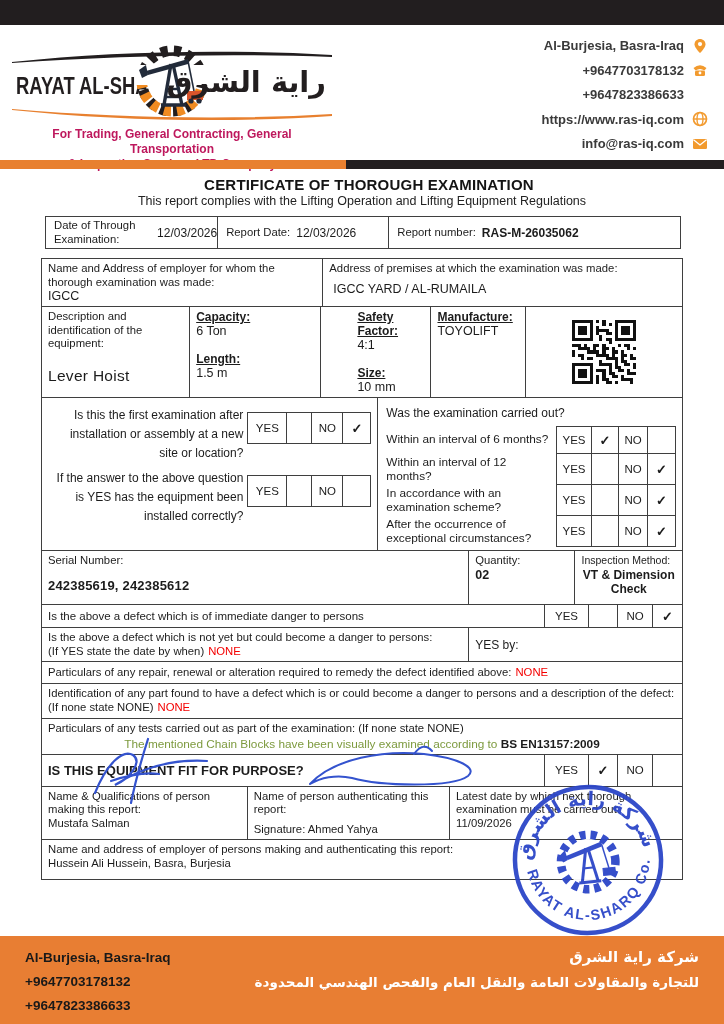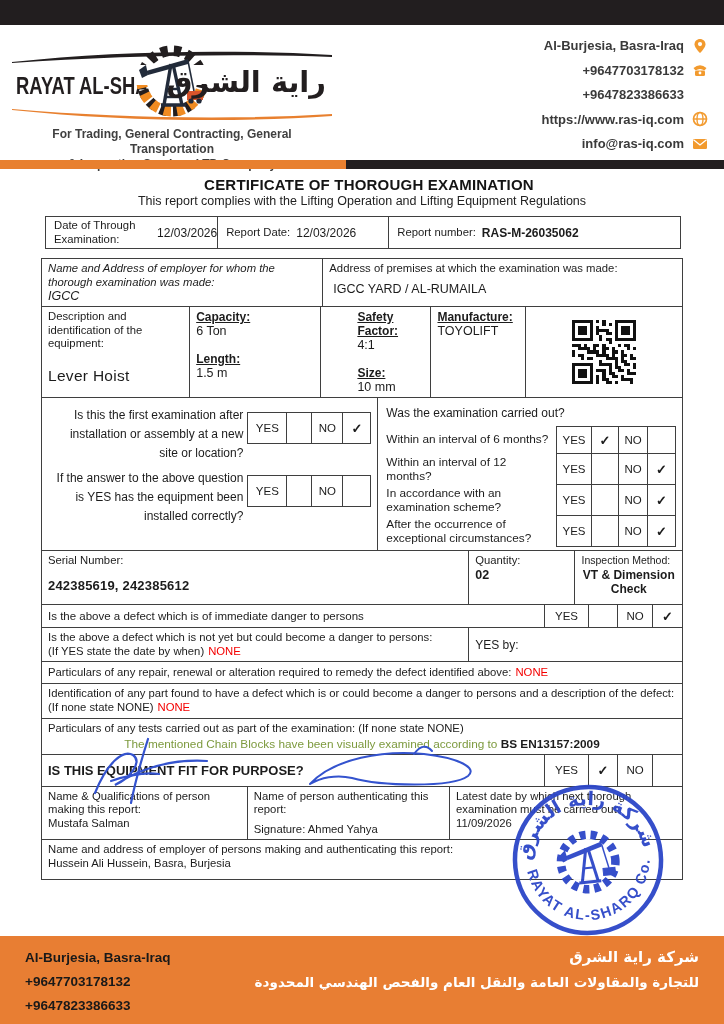--- a/index.html
+++ b/index.html
@@ -13,21 +13,21 @@
   .swoosh{position:absolute;left:0;}
   .swoosh.top{top:24px;}
   .swoosh.bot{top:84px;}
   .logo-row{position:absolute;top:20px;left:0;width:320px;height:80px;}
   .logo-en{position:absolute;left:4px;top:28px;font-size:23px;font-weight:bold;color:#221E1F;
            transform:scaleX(.80);transform-origin:left;letter-spacing:0px;white-space:nowrap;}
   .logo-ar{position:absolute;right:6px;top:20px;font-size:29px;font-weight:bold;color:#221E1F;
            font-family:"DejaVu Sans",sans-serif;direction:rtl;}
   .emblem{position:absolute;left:122px;top:-16px;}
   .tagline{position:absolute;top:102px;left:0;width:320px;text-align:center;
-           font-size:12px;font-weight:bold;color:#404040;line-height:15px;}
+           font-size:12px;font-weight:bold;color:#be185d;line-height:15px;}
   .contact{margin:12px 16px 0 0;display:flex;flex-direction:column;gap:7.5px;}
   .c-row{display:flex;justify-content:flex-end;align-items:center;gap:8px;
          font-size:13px;font-weight:bold;color:#3a3a3a;height:17px;}
   .c-ic{width:16px;height:16px;flex:0 0 16px;}
   
   .divider{position:absolute;top:160px;left:0;width:724px;height:9px;display:flex;}
   .divider .o{width:346px;background:#E8802F;}
   .divider .b{flex:1;background:#221E1F;}
   
   .doc-title{position:absolute;top:176px;left:0;width:724px;text-align:center;
@@ -197,21 +197,21 @@
     </div>
     <div class="dcell" style="flex:1;">
       <span class="lbl">Report number:</span>
       <span class="dval bold">RAS-M-26035062</span>
     </div>
   </div>
 
   <div class="main">
 
     <div class="trow" style="min-height:44px;">
-      <div class="tcell" style="width:43.8%;font-style:italic;">
+      <div class="tcell" style="width:43.8%;">
         <div class="lbl">Name and Address of employer for whom the thorough examination was made:</div>
         <div class="val">IGCC</div>
       </div>
       <div class="tcell" style="flex:1;">
         <div class="lbl">Address of premises at which the examination was made:</div>
         <div class="blank"></div>
         <div class="val" style="padding-left:4px;">IGCC YARD / AL-RUMAILA</div>
       </div>
     </div>
 

